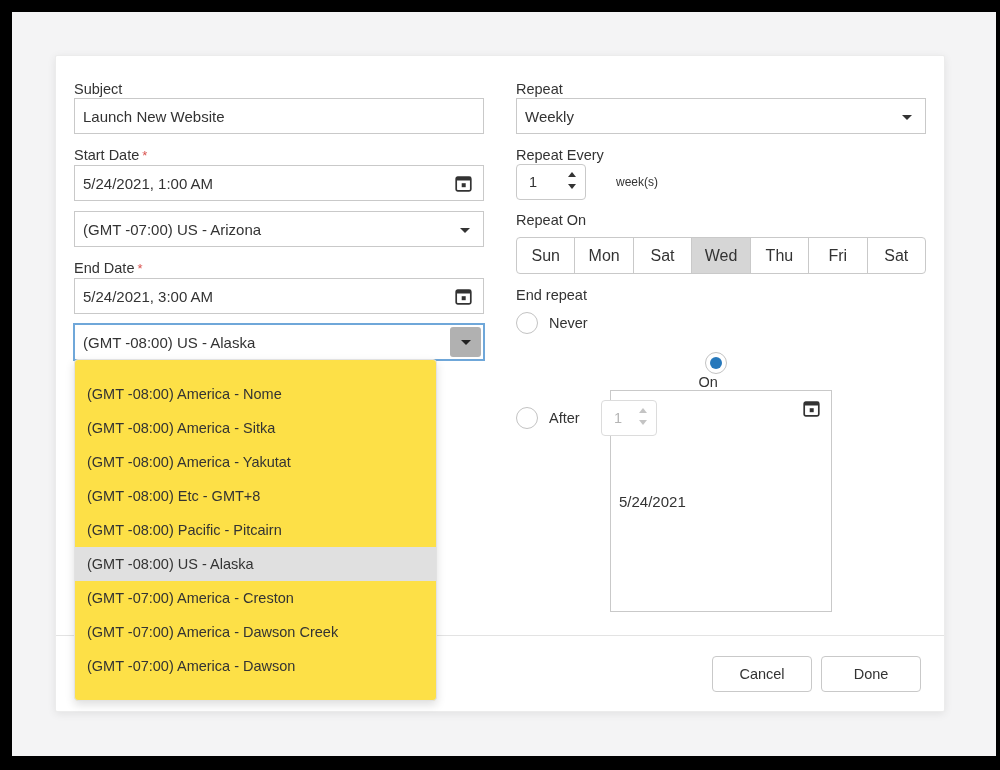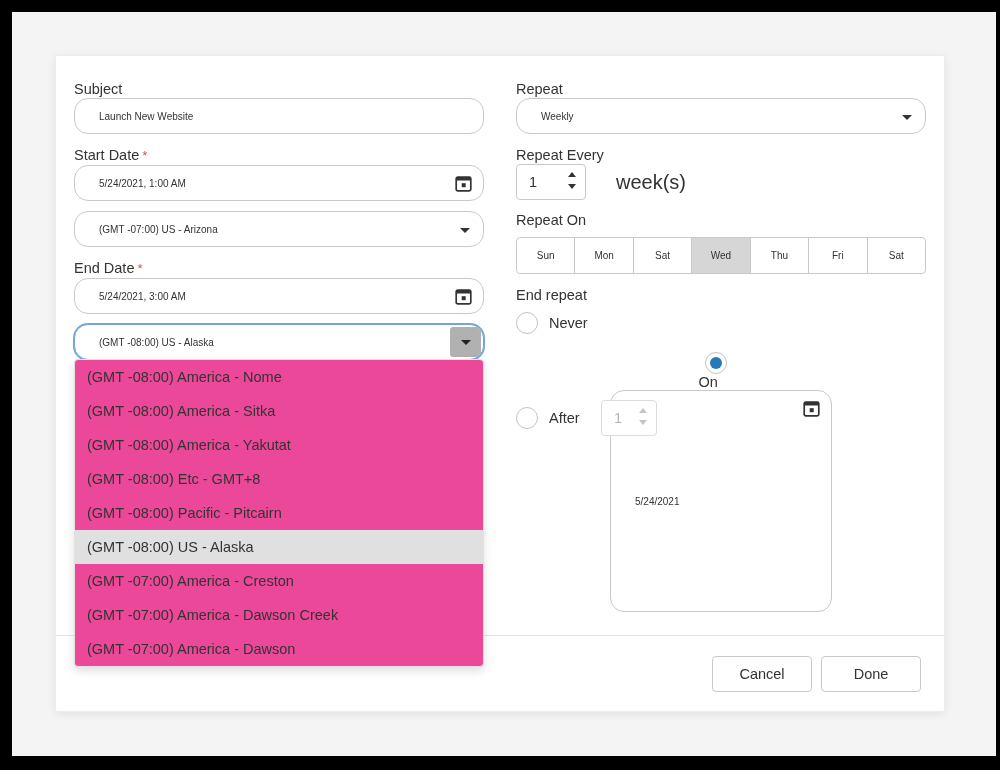--- a/index.html
+++ b/index.html
@@ -24,23 +24,23 @@
   .col-right { left:460px; }
 
   .field-label {
     font-size:14.5px; line-height:16px; color:#333; margin-bottom:1px;
     white-space:nowrap;
   }
   .req { color:#d9534f; font-size:13px; margin-left:3px; }
 
   .textbox {
     position:relative; height:36px; width:100%;
-    border:1px solid #c9c9c9; border-radius:14px; background:#fff;
-    display:flex; align-items:center; padding:0 40px 0 24px;
-    font-size:10px; color:#333; white-space:nowrap; overflow:hidden;
+    border:1px solid #c9c9c9; border-radius:0; background:#fff;
+    display:flex; align-items:center; padding:0 40px 0 8px;
+    font-size:15px; color:#333; white-space:nowrap; overflow:hidden;
   }
   .mb13 { margin-bottom:13px; }
   .mb10 { margin-bottom:10px; }
   .mb12 { margin-bottom:12px; }
   .mb9  { margin-bottom:9px;  }
 
   .cal-icon { position:absolute; right:11px; top:9px; width:17px; height:17px; cursor:pointer; }
 
   .dd-caret {
     position:absolute; right:13px; top:16px;
@@ -56,24 +56,24 @@
     background:#b1b1b1; border-radius:3px;
     display:flex; align-items:center; justify-content:center; cursor:pointer;
   }
   .dd-button .tri {
     width:0; height:0; border-left:5px solid transparent; border-right:5px solid transparent;
     border-top:5px solid #222;
   }
 
   
   .tz-popup {
-    position:absolute; left:18px; top:303px; width:410px; z-index:20;
-    background:#ec4899; border:1px solid #e2e2e2; border-radius:4px;
+    position:absolute; left:18px; top:303px; width:363px; z-index:20;
+    background:#fde047; border:1px solid #e2e2e2; border-radius:4px;
     box-shadow:0 4px 10px rgba(0,0,0,0.13);
-    padding:0 0; overflow:hidden;
+    padding:17px 0; overflow:hidden;
   }
   .tz-item {
     height:34px; display:flex; align-items:center; padding:0 12px;
     font-size:14.5px; color:#333; cursor:pointer; white-space:nowrap;
   }
   .tz-item.selected { background:#e0e0e0; }
 
   
   .spinner {
     position:relative; width:70px; height:36px;
@@ -82,30 +82,30 @@
     font-size:14.5px; color:#333;
   }
   .spin-arrows { position:absolute; right:9px; top:7px; display:flex; flex-direction:column; gap:7px; }
   .spin-up   { width:0; height:0; border-left:4.5px solid transparent; border-right:4.5px solid transparent; border-bottom:5px solid #333; cursor:pointer; }
   .spin-down { width:0; height:0; border-left:4.5px solid transparent; border-right:4.5px solid transparent; border-top:5px solid #333; cursor:pointer; }
   .spinner.disabled { border-color:#dcdcdc; color:#b5b5b5; width:56px; }
   .spinner.disabled .spin-up   { border-bottom-color:#c4c4c4; }
   .spinner.disabled .spin-down { border-top-color:#c4c4c4; }
 
   .inline-row { display:flex; align-items:center; height:36px; }
-  .unit-text { font-size:20px; color:#333; }
+  .unit-text { font-size:12px; color:#333; }
 
   
   .day-group {
     display:flex; height:37px; border:1px solid #c9c9c9; border-radius:4px;
     overflow:hidden; background:#fff;
   }
   .day-btn {
     flex:1; display:flex; align-items:center; justify-content:center;
-    font-size:10px; color:#333; border-left:1px solid #c9c9c9; cursor:pointer;
+    font-size:16px; color:#333; border-left:1px solid #c9c9c9; cursor:pointer;
   }
   .day-btn:first-child { border-left:none; }
   .day-btn.selected { background:#d6d6d6; }
 
   
   .radio-row { display:flex; align-items:center; }
   .radio {
     width:22px; height:22px; border:1px solid #c3c3c3; border-radius:50%;
     background:#fff; flex:0 0 22px; margin-right:11px; position:relative; cursor:pointer;
   }

